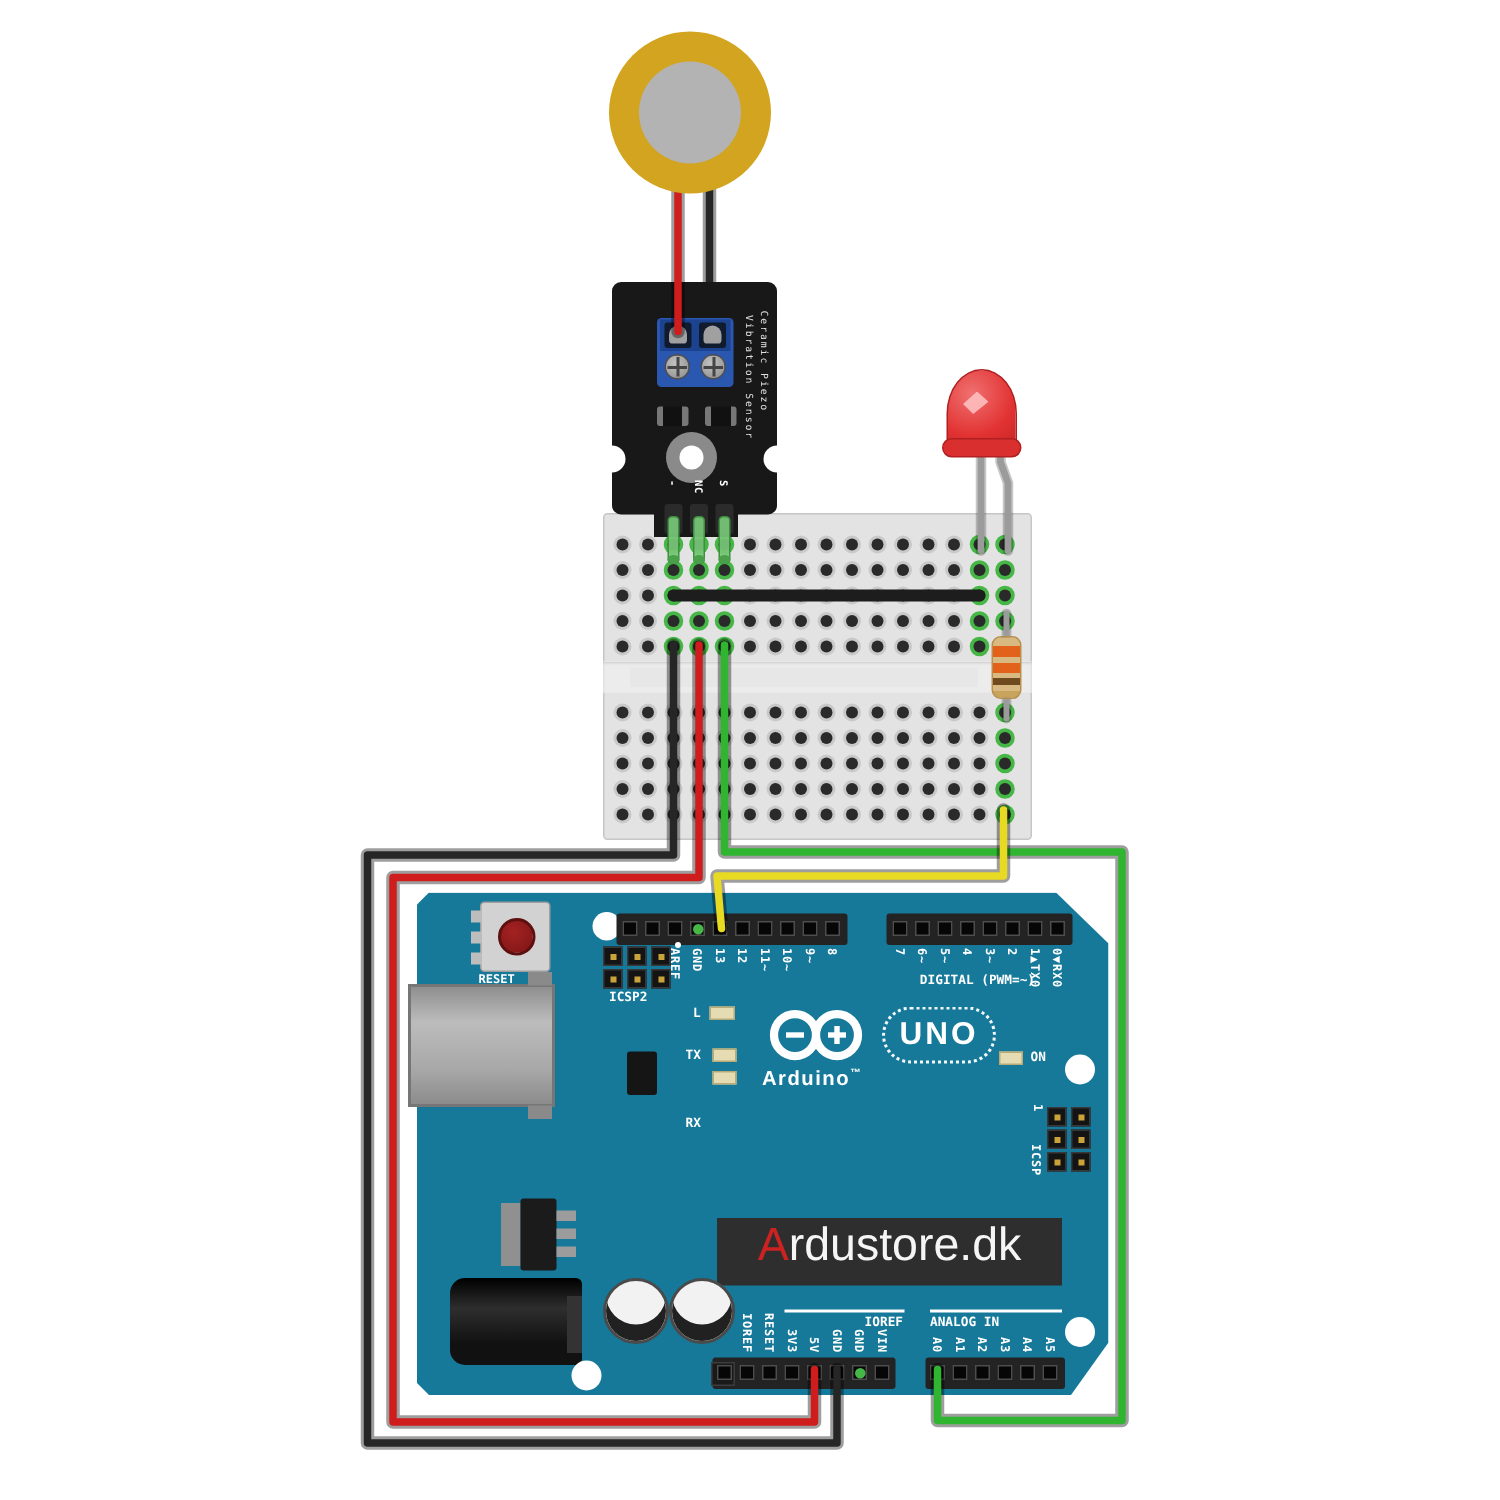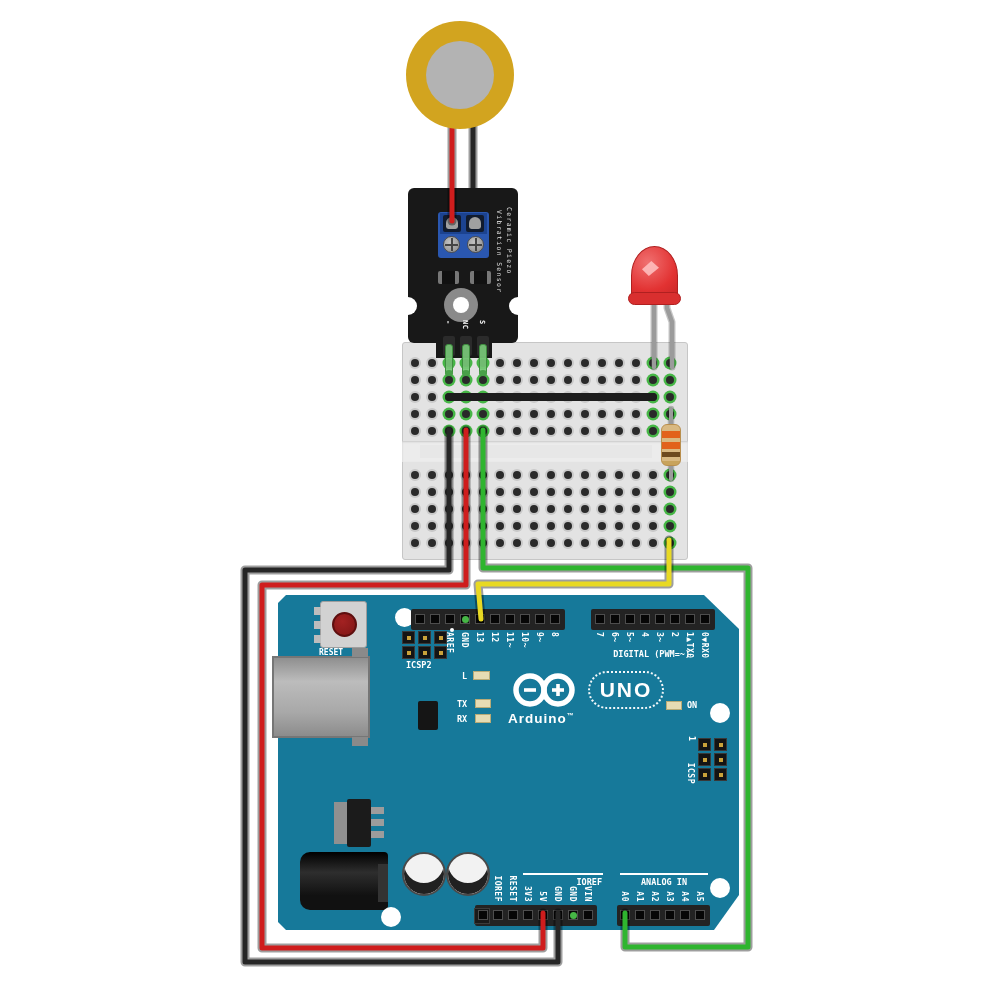--- a/index.html
+++ b/index.html
@@ -85,54 +85,58 @@
   <div class="abs strip z2" style="left:475px;top:905px;width:122px;height:21px;"></div>
   <div class="abs strip z2" style="left:617px;top:905px;width:93px;height:21px;"></div>
 
   <div class="gdot" style="left:461.5px;top:615.5px;"></div>
   <div class="gdot" style="left:569.5px;top:911.5px;"></div>
 
   <div class="sk" style="left:553px;top:649px;width:137px;text-align:right;">DIGITAL (PWM=~)</div>
   <div class="wline" style="left:523px;top:873px;width:80px;"></div>
   <div class="wline" style="left:620px;top:873px;width:88px;"></div>
   <div class="sk" style="left:520px;top:877px;width:82px;text-align:right;">IOREF</div>
-  <div class="sk" style="left:620px;top:877px;width:88px;text-align:center;">ANALOG IN</div>
+  <div class="sk" style="left:620px;top:877px;width:88px;text-align:left;">ANALOG IN</div>
 
   <div id="icsp2-grid"></div>
   <div class="sk" style="left:406px;top:660px;">ICSP2</div>
   <div class="pin1dot" style="left:450px;top:628px;"></div>
 
   <div id="icsp-grid"></div>
   <div class="vlabel up" style="left:695px;top:784px;">ICSP</div>
   <div class="vlabel" style="left:696px;top:736px;">1</div>
 
   <div class="abs z2" style="left:418px;top:701px;width:20px;height:29px;background:#151515;border-radius:2px;"></div>
 
   <div class="sk" style="left:462px;top:671px;">L</div>
   <div class="smled" style="left:473px;top:671px;width:17px;height:9px;"></div>
   <div class="sk" style="left:457px;top:699px;">TX</div>
   <div class="smled" style="left:475px;top:699px;width:16px;height:9px;"></div>
-  <div class="sk" style="left:457px;top:714px;">RX</div>
+  <div class="sk" style="left:457px;top:744px;">RX</div>
   <div class="smled" style="left:475px;top:714px;width:16px;height:9px;"></div>
   <div class="smled" style="left:666px;top:701px;width:16px;height:9px;"></div>
   <div class="sk" style="left:687px;top:700px;">ON</div>
 
   <svg class="abs z2" style="left:506px;top:670px;" width="82" height="42" viewBox="0 0 82 42">
     <circle cx="24" cy="20" r="14" fill="none" stroke="#fff" stroke-width="5.5"></circle>
     <circle cx="52" cy="20" r="14" fill="none" stroke="#fff" stroke-width="5.5"></circle>
     <rect x="18" y="18.2" width="12" height="3.6" fill="#fff"></rect>
     <rect x="46" y="18.2" width="12" height="3.6" fill="#fff"></rect>
     <rect x="50.2" y="14" width="3.6" height="12" fill="#fff"></rect>
   </svg>
   <div class="abs z2" style="left:508px;top:711px;font:bold 13.5px 'Liberation Sans',sans-serif;color:#fff;letter-spacing:1px;">
     <span>Arduino</span><sup style="font-size:7px;">™</sup>
   </div>
   <div class="abs z2" style="left:588px;top:671px;width:76px;height:38px;border:2px dotted rgba(255,255,255,.95);border-radius:19px;
               color:#fff;font:bold 21px 'Liberation Sans',sans-serif;letter-spacing:2px;text-align:center;line-height:34px;"><span>UNO</span></div>
 
+  <div class="abs z2" style="left:478px;top:812px;width:230px;height:45px;background:var(--brand_bg);
+              text-align:center;line-height:45px;font:31px 'Liberation Sans',sans-serif;color:#f5f5f5;">
+    <span style="color:var(--brand_accent);">A</span><span>rdustore.dk</span>
+  </div>
 
   <div class="abs z2" style="left:334px;top:802px;width:13px;height:42px;background:#909090;"></div>
   <div class="abs z2" style="left:347px;top:799px;width:24px;height:48px;background:#1b1b1b;border-radius:2px;"></div>
   <div class="abs z2" style="left:371px;top:807px;width:13px;height:7px;background:#9c9c9c;"></div>
   <div class="abs z2" style="left:371px;top:819px;width:13px;height:7px;background:#9c9c9c;"></div>
   <div class="abs z2" style="left:371px;top:831px;width:13px;height:7px;background:#9c9c9c;"></div>
 
   <div class="abs z2" style="left:402px;top:852px;width:44px;height:44px;border-radius:50%;background:#f2f2f2;
               box-shadow:inset 0 -11px 0 rgba(15,15,15,.92);border:2px solid #4a4a4a;"></div>
   <div class="abs z2" style="left:446px;top:852px;width:44px;height:44px;border-radius:50%;background:#f2f2f2;

